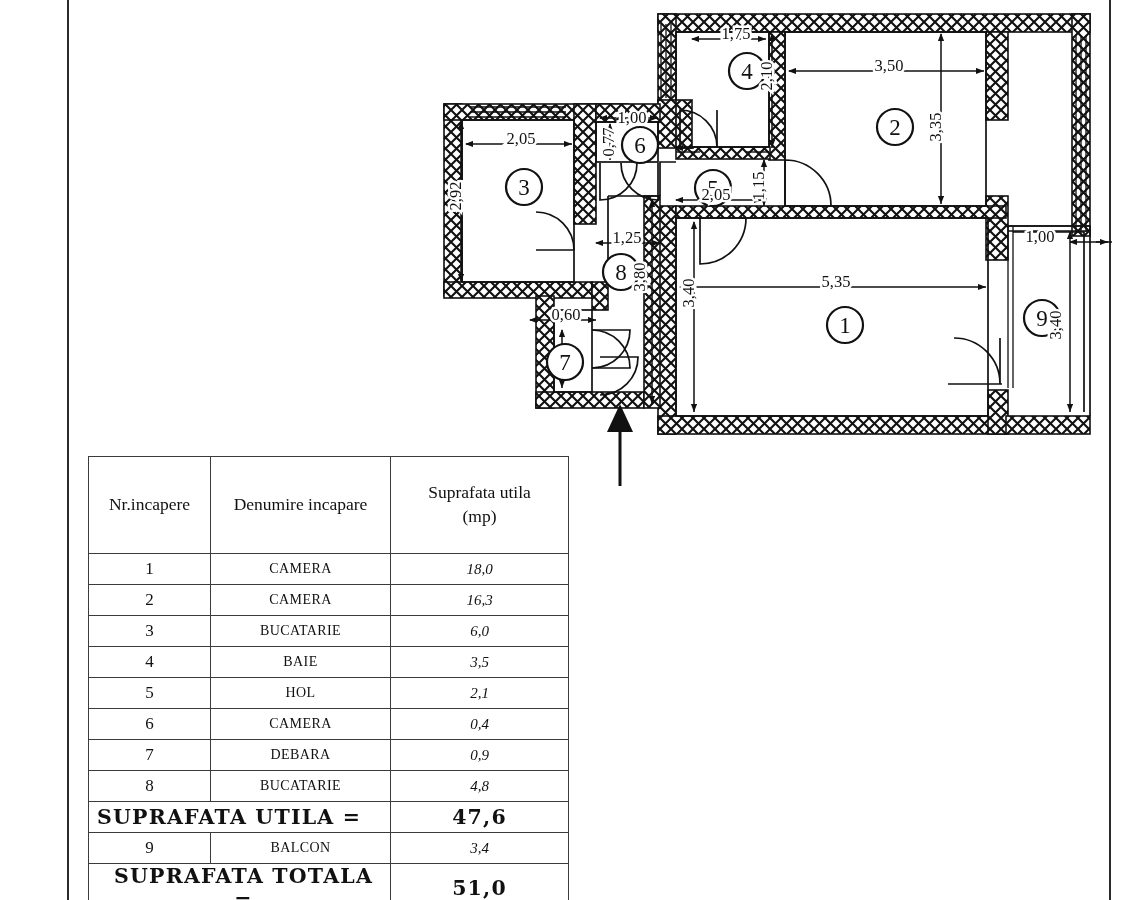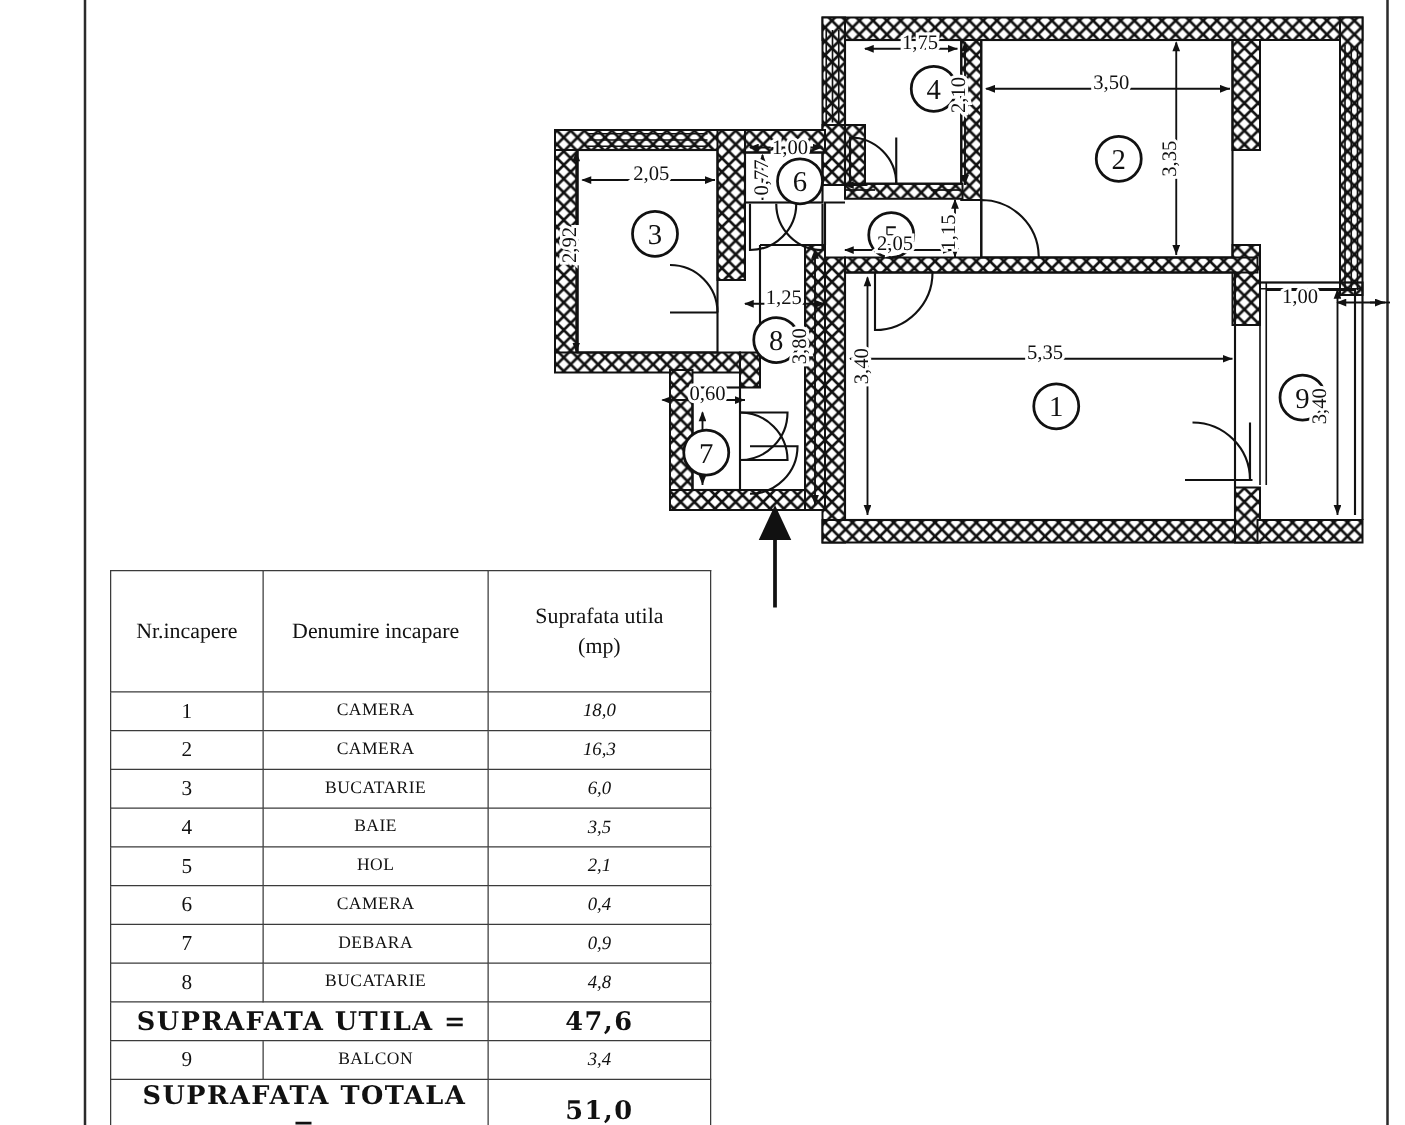--- a/index.html
+++ b/index.html
@@ -310,21 +310,21 @@
             <td class="num">7</td>
             <td class="nme">DEBARA</td>
             <td class="val">0,9</td>
           </tr>
           <tr>
             <td class="num">8</td>
             <td class="nme">BUCATARIE</td>
             <td class="val">4,8</td>
           </tr>
           <tr class="total">
-            <td colspan="2" style="text-align:center;padding-left:8px">SUPRAFATA UTILA =</td>
+            <td colspan="2" style="text-align:left;padding-left:8px">SUPRAFATA UTILA =</td>
             <td>47,6</td>
           </tr>
           <tr>
             <td class="num">9</td>
             <td class="nme">BALCON</td>
             <td class="val">3,4</td>
           </tr>
           <tr class="total">
             <td colspan="2" style="text-align:center;padding-left:12px">SUPRAFATA TOTALA =</td>
             <td>51,0</td>

